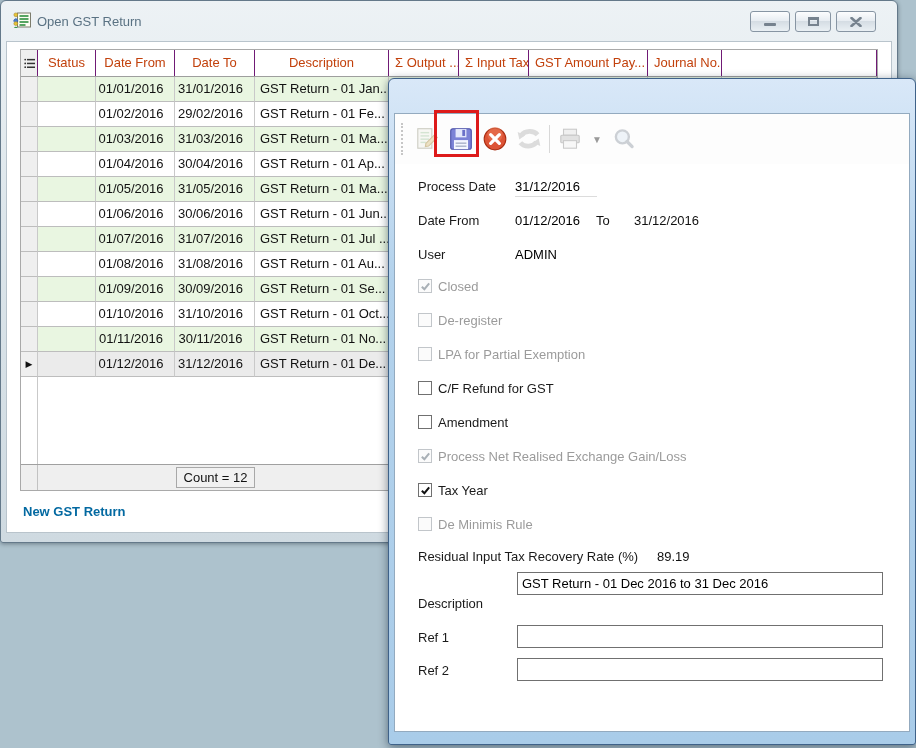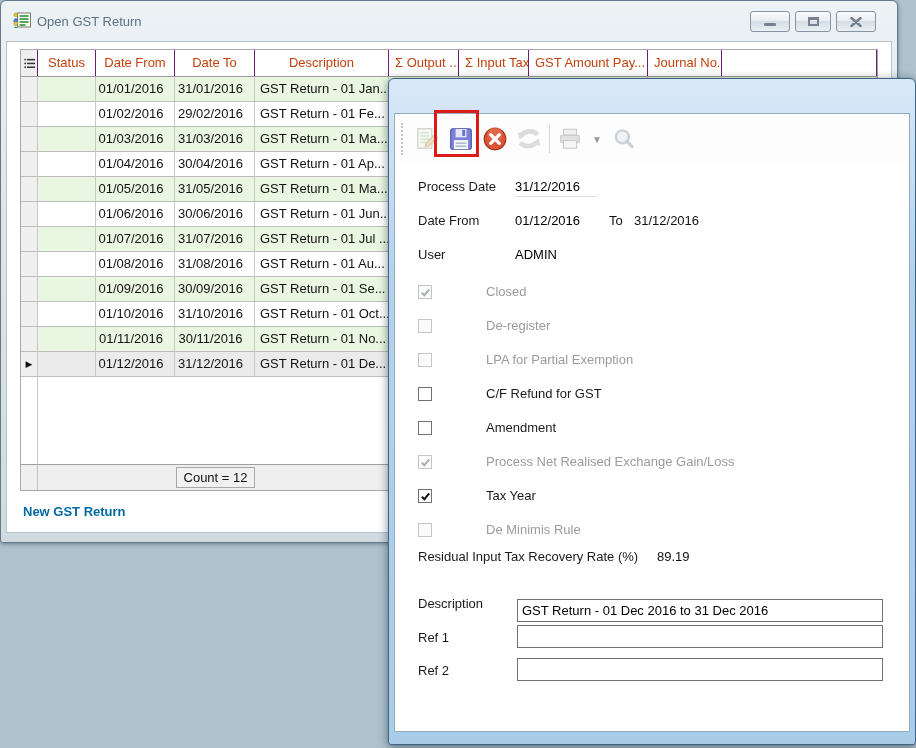--- a/index.html
+++ b/index.html
@@ -65,26 +65,26 @@
   .grip { width:4px; height:32px; border-left:2px dotted #c6c6c6; margin-right:2px; }
   .tbtn { width:28px; height:30px; display:flex; align-items:center; justify-content:center; border-radius:3px; cursor:pointer; }
   .tbtn.narrow { width:14px; color:#9a9a9a; font-size:10px; cursor:default; }
   .tbtn.disabled { cursor:default; }
   .tsep { width:1px; height:28px; background:#d8d8d8; }
   .annotation { position:absolute; left:45px; top:31px; width:45px; height:47px; border:3px solid #dd1a1a; z-index:9; pointer-events:none; }
 
   .flabel { position:absolute; left:23px; height:20px; line-height:20px; color:#1a1a1a; white-space:nowrap; }
   .fvalue { position:absolute; left:120px; height:20px; line-height:20px; color:#000; white-space:nowrap; }
   .fvalue.u { border-bottom:1px solid #dcdcdc; min-width:82px; }
-  .tolabel { position:absolute; left:214px; height:20px; line-height:20px; }
+  .tolabel { position:absolute; left:201px; height:20px; line-height:20px; }
   .fvalue2 { position:absolute; left:239px; height:20px; line-height:20px; }
   .rvalue { position:absolute; left:262px; height:20px; line-height:20px; }
 
   .cb-host { position:absolute; left:23px; top:165px; }
-  .cb-row { height:20px; margin-bottom:14px; display:flex; align-items:flex-end;gap:48px; }
+  .cb-row { height:20px; margin-bottom:14px; display:flex; align-items:flex-start; }
   .cb-box { width:14px; height:14px; border:1px solid #707070; background:#fff; display:inline-flex; align-items:center; justify-content:center; }
   .cb-box .ck { width:11px; height:11px; visibility:hidden; color:#111; }
   .cb-row.checked .ck { visibility:visible; }
   .cb-row.disabled .cb-box { border-color:#c2c6ca; background:#fbfbfb; }
   .cb-row.disabled .ck { color:#a9b0b6; }
   .cb-label { margin-left:6px; color:#1a1a1a; white-space:nowrap; }
   .cb-row.disabled .cb-label { color:#9b9b9b; }
 
   .tinput { position:absolute; left:122px; width:366px; height:23px; border:1px solid #707070; font-family:inherit; font-size:13px; padding:0 4px; color:#000; background:#fff; }
 </style>
@@ -487,21 +487,21 @@
               </svg>
     </span>
     <span class="cb-label">De Minimis Rule</span>
   </div>
 </div>
 
       <div class="flabel" style="top:433px">Residual Input Tax Recovery Rate (%)</div>
       <div class="rvalue" style="top:433px">89.19</div>
 
       <div class="flabel" style="top:480px">Description</div>
-      <input class="tinput" style="top: 485px;" value="GST Return - 01 Dec 2016 to 31 Dec 2016">
+      <input class="tinput" style="top: 458px;" value="GST Return - 01 Dec 2016 to 31 Dec 2016">
 
       <div class="flabel" style="top:514px">Ref 1</div>
       <input class="tinput" style="top: 511px;" value="">
 
       <div class="flabel" style="top:547px">Ref 2</div>
       <input class="tinput" style="top: 544px;" value="">
     </div>
   </section>
 </div>
 

